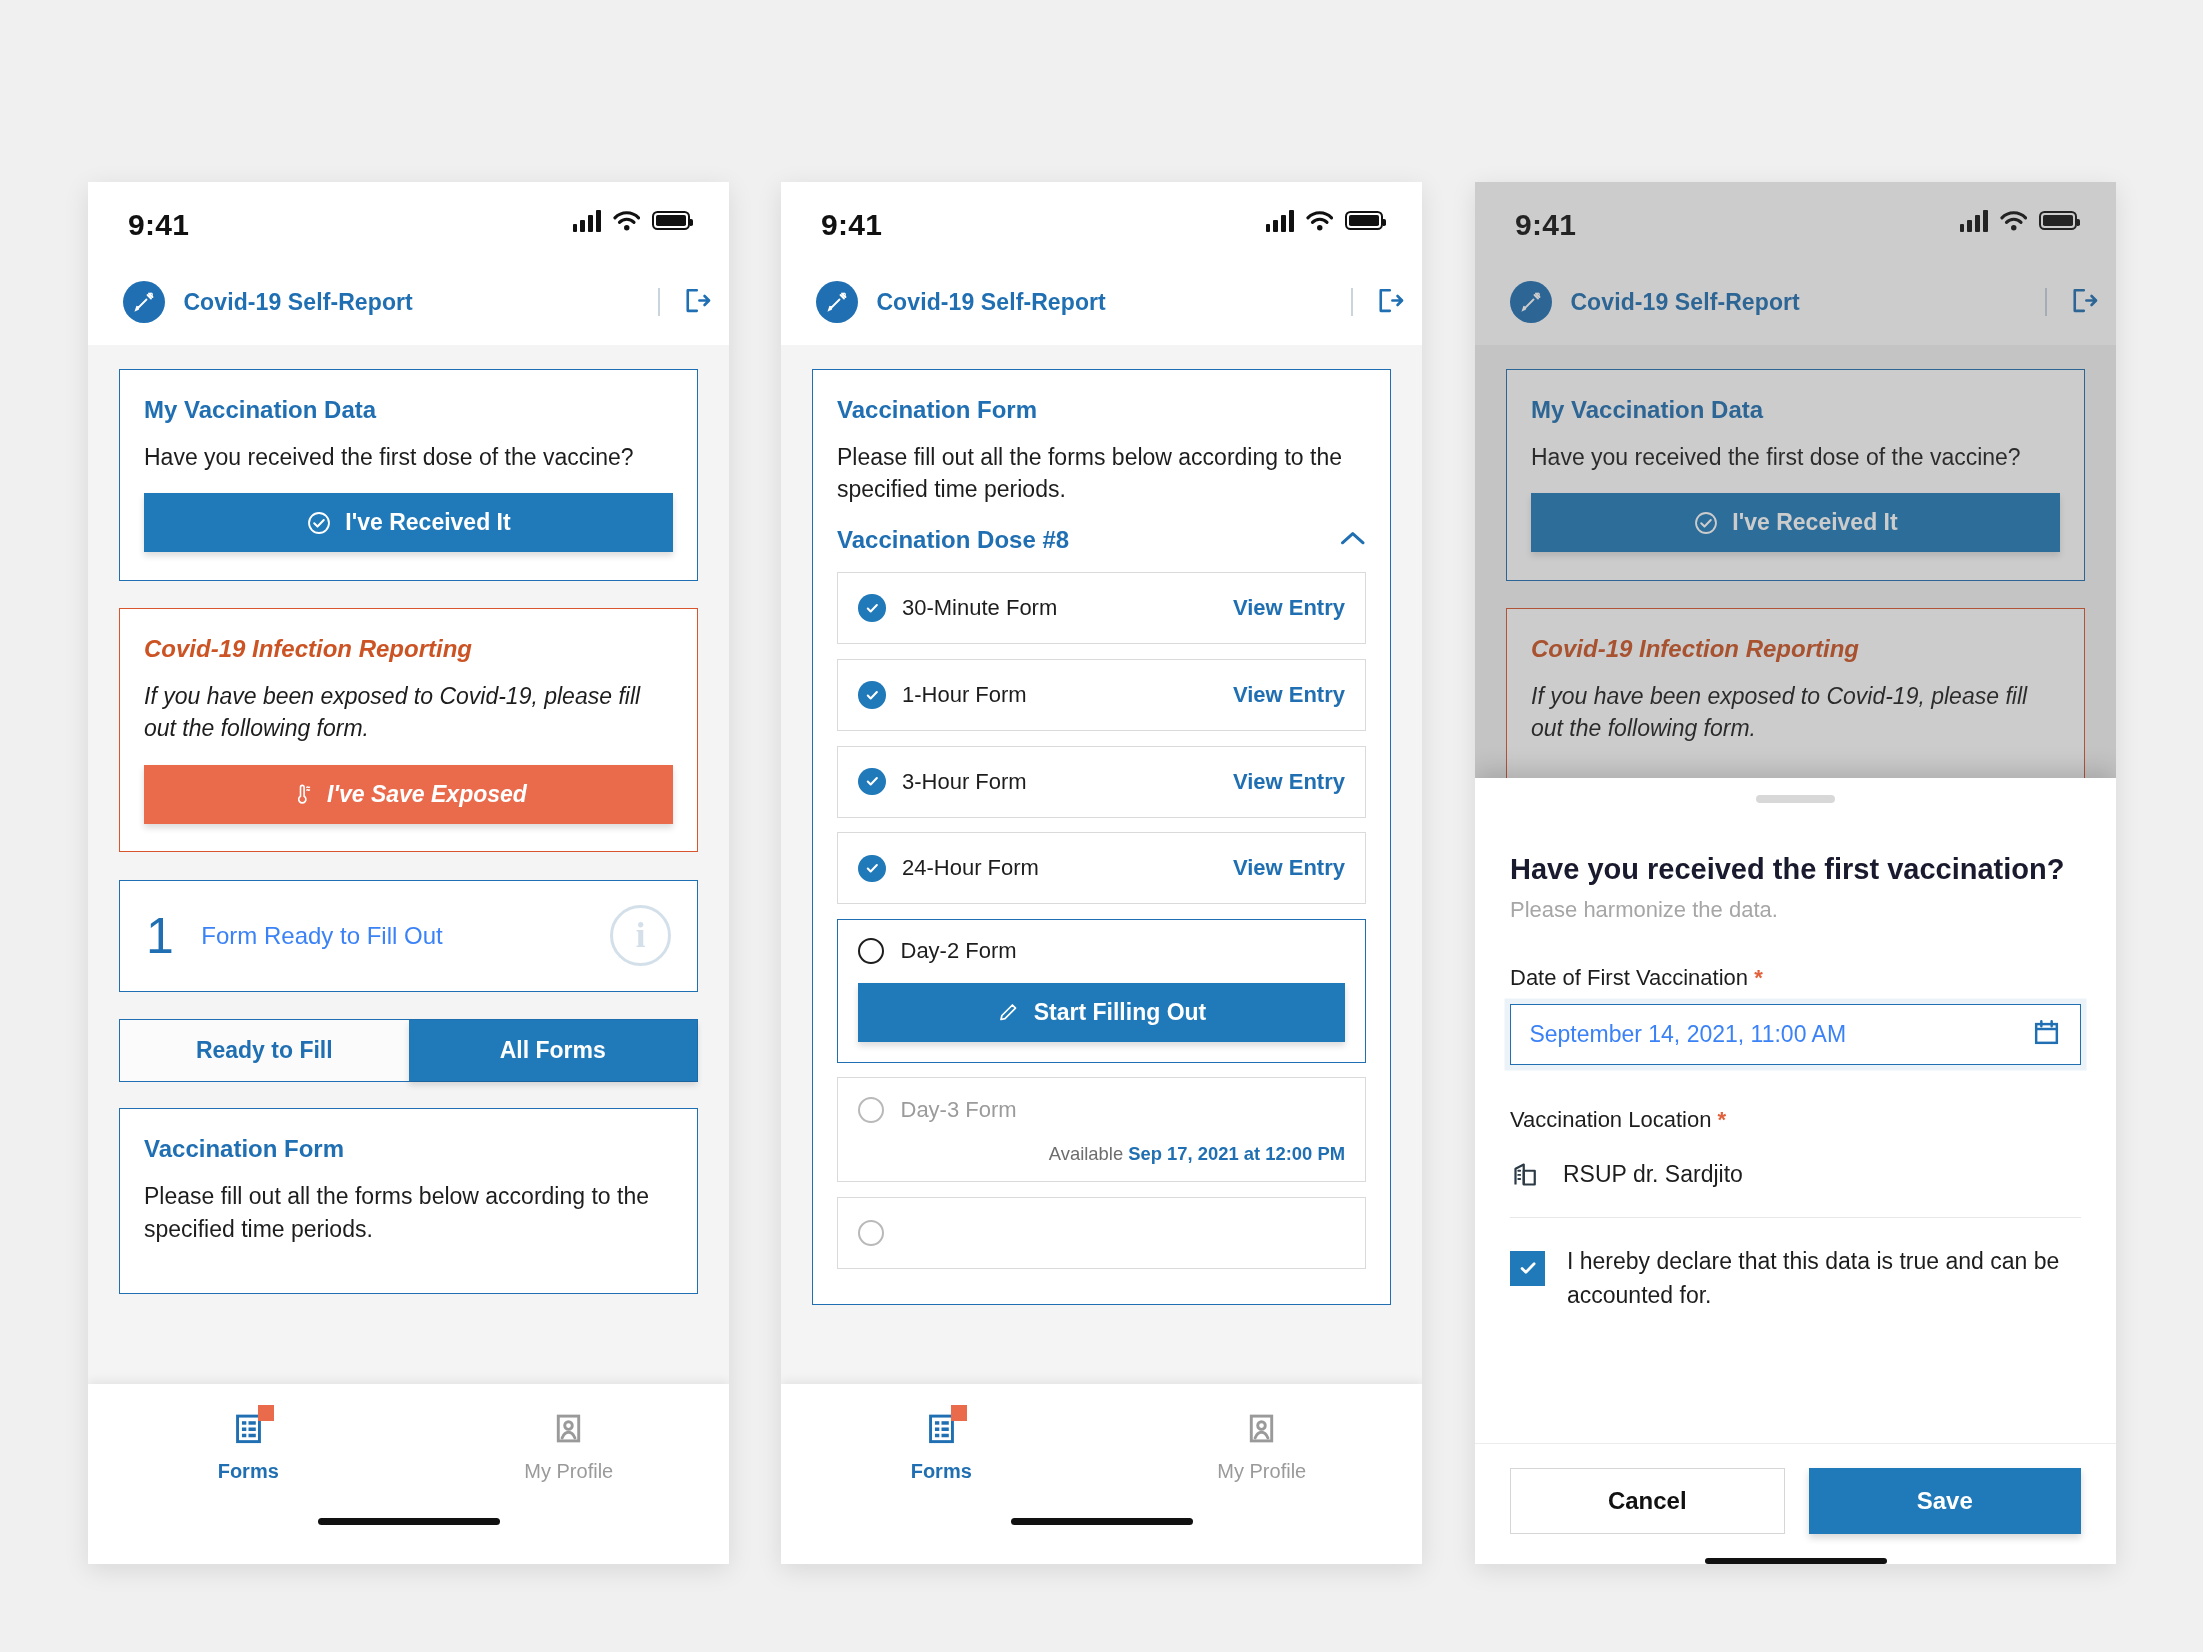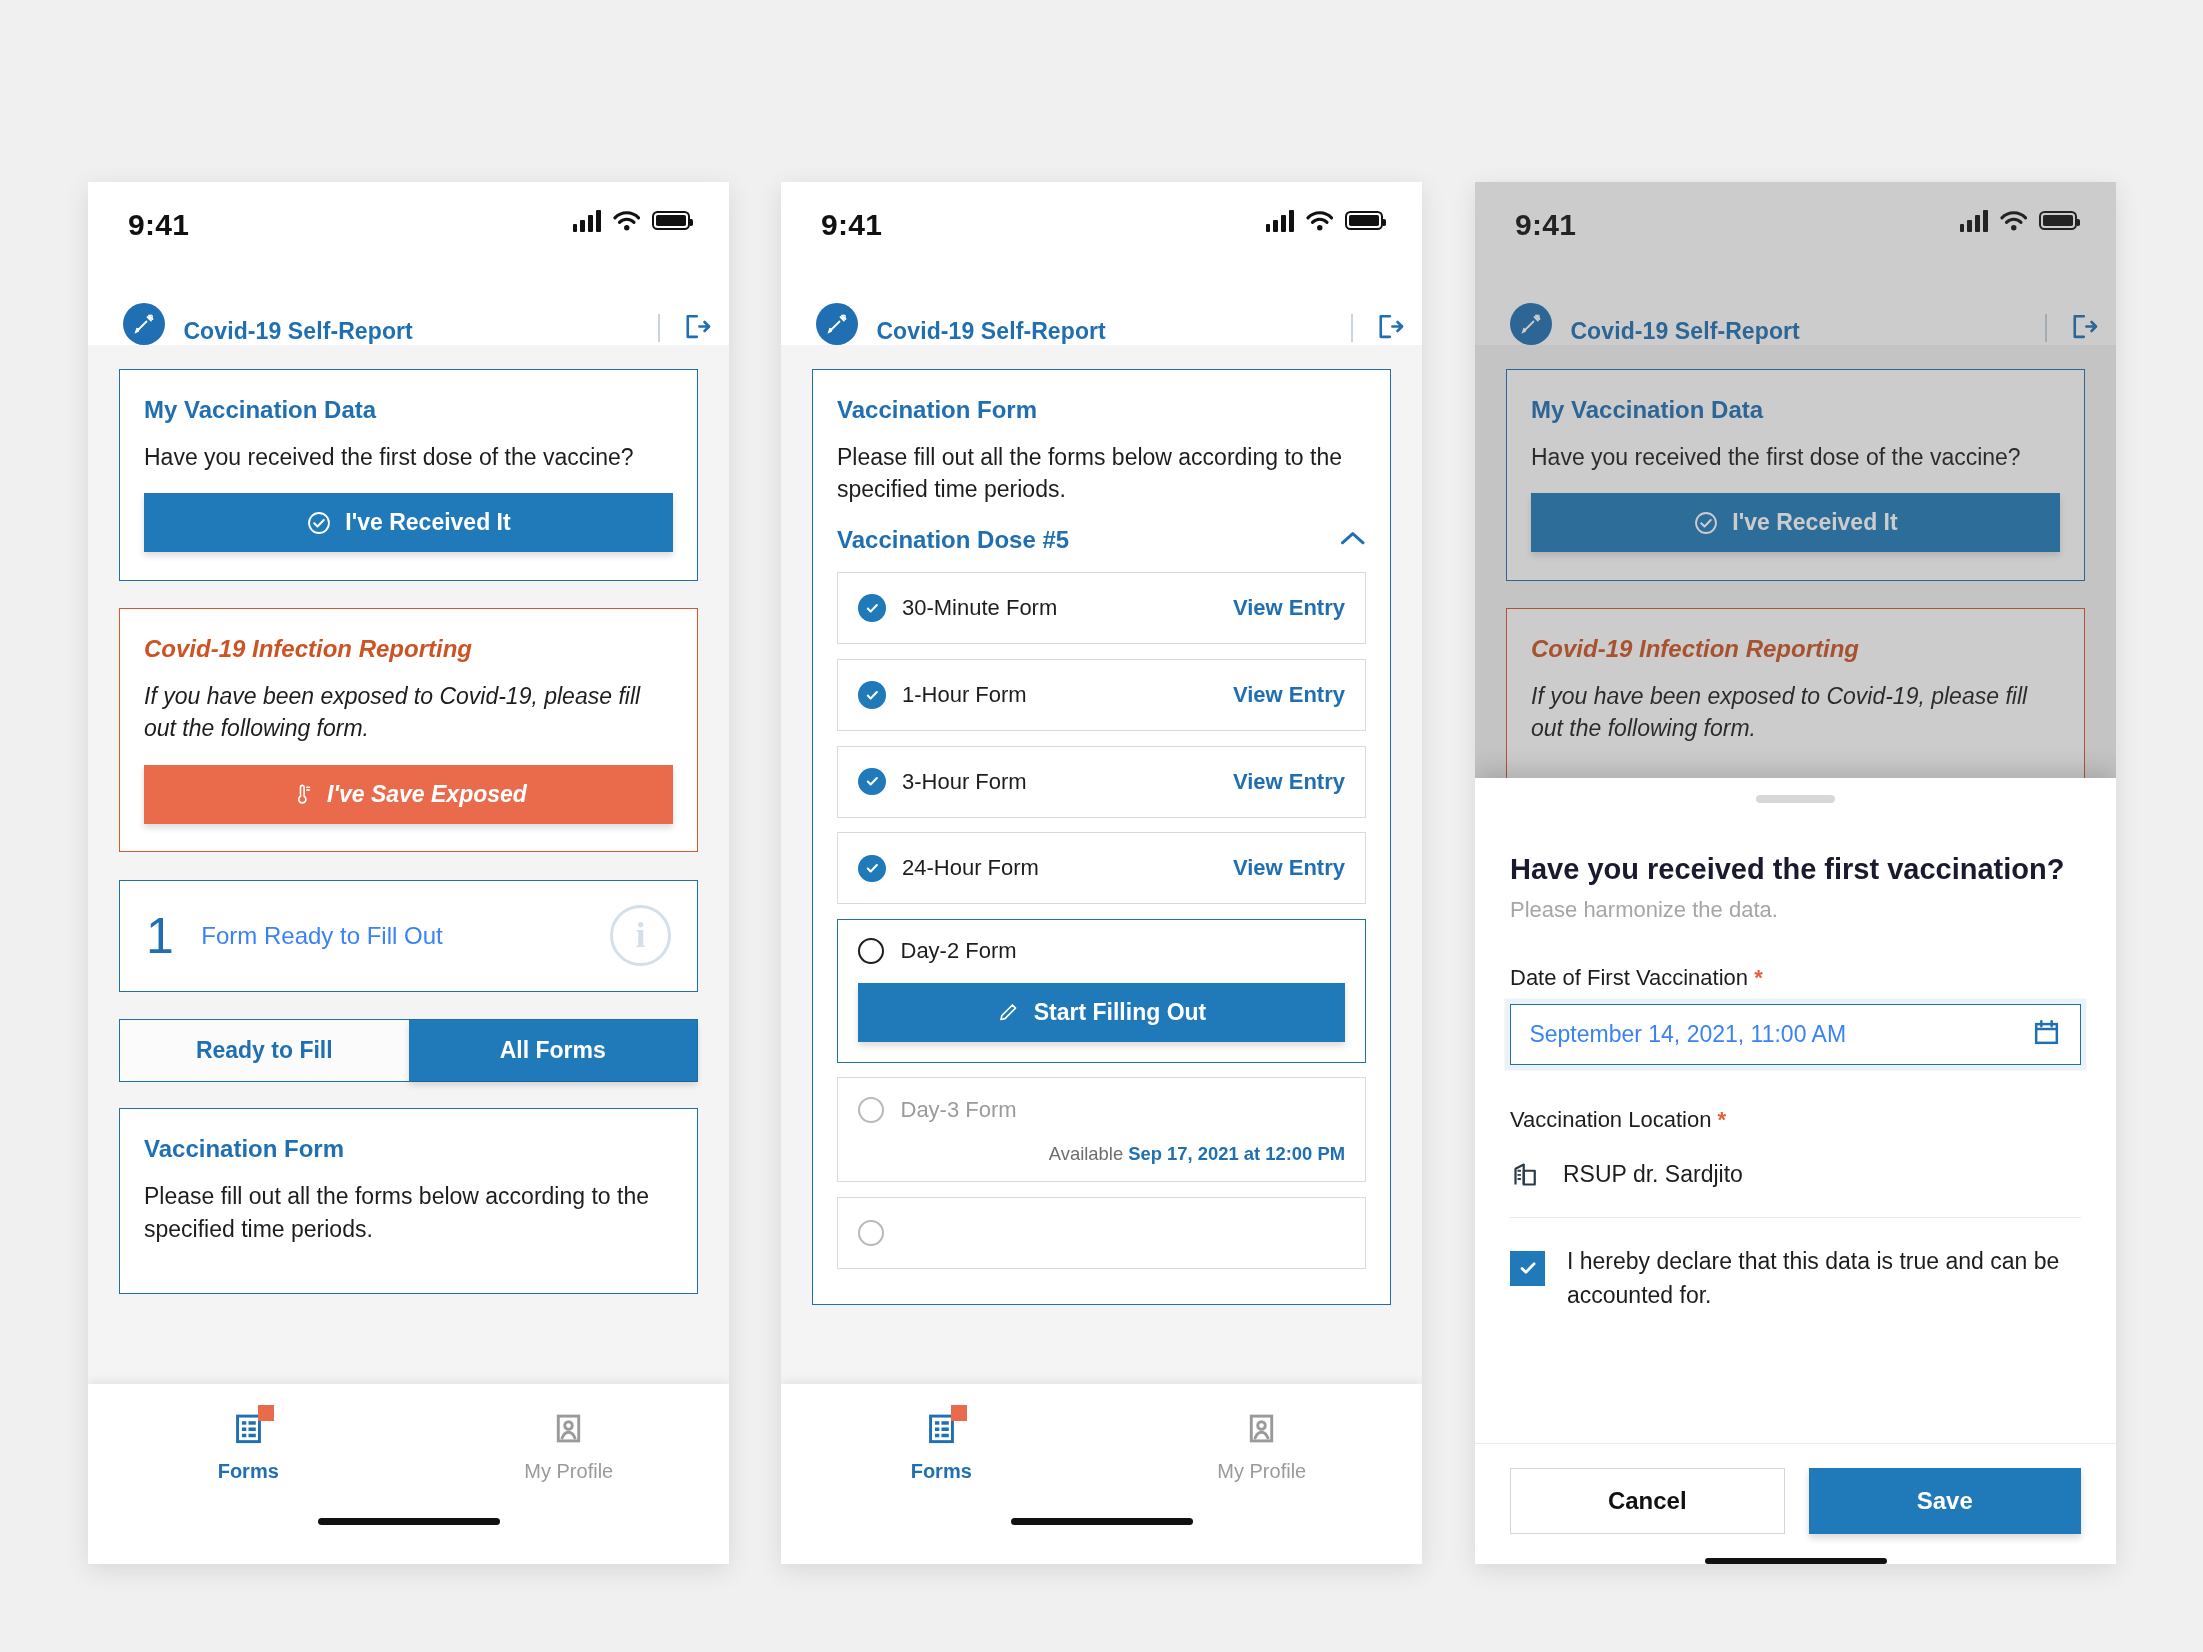--- a/index.html
+++ b/index.html
@@ -42,21 +42,21 @@
   .batt {
     width: 38px; height: 19px; border: 2.3px solid #111; border-radius: 5.5px;
     position: relative; padding: 2.3px;
   }
   .batt::before{ content:""; display:block; width:100%; height:100%; background:#111; border-radius:1.8px;}
   .batt::after{ content:""; position:absolute; right:-4.6px; top:5.5px; width:2.8px;height:7.3px;
     background:#111; border-radius:0 1.8px 1.8px 0;}
 
   
   .appbar {
-    height: 86px; display: flex; align-items: flex-end;
+    height: 86px; display: flex; align-items: center;
     padding: 0 18px 0 35px; background: transparent;
   }
   .logo {
     width: 42px; height: 42px; border-radius: 50%; background: #1f6fb2;
     display: flex; align-items: center; justify-content: center; flex: 0 0 auto;
   }
   .app-title {
     margin-left: 18.4px; color: #1f6fb2; font-size: 23px; font-weight: 700;
     letter-spacing: 0.1px;
   }
@@ -367,21 +367,21 @@
         </span>
       </span>
     </div>
 
     <div class="screen-body">
       <div class="card" style="padding-bottom:20px">
         <div class="card-title">Vaccination Form</div>
         <div class="card-text">Please fill out all the forms below according to the specified time periods.</div>
 
         <div class="dose-head">
-          <span class="dose-title">Vaccination Dose #5</span>
+          <span class="dose-title">Vaccination Dose #8</span>
           <span class="chev">
             <svg width="27.5" height="18.4" viewBox="0 0 24 16">
                 <path d="M3 12L12 4l9 8" stroke="#1f6fb2" stroke-width="2.6" fill="none" stroke-linecap="round" stroke-linejoin="round"></path>
               </svg>
           </span>
         </div>
 
         <div class="frow">
           <span class="frow-left">
             <span class="tick">

